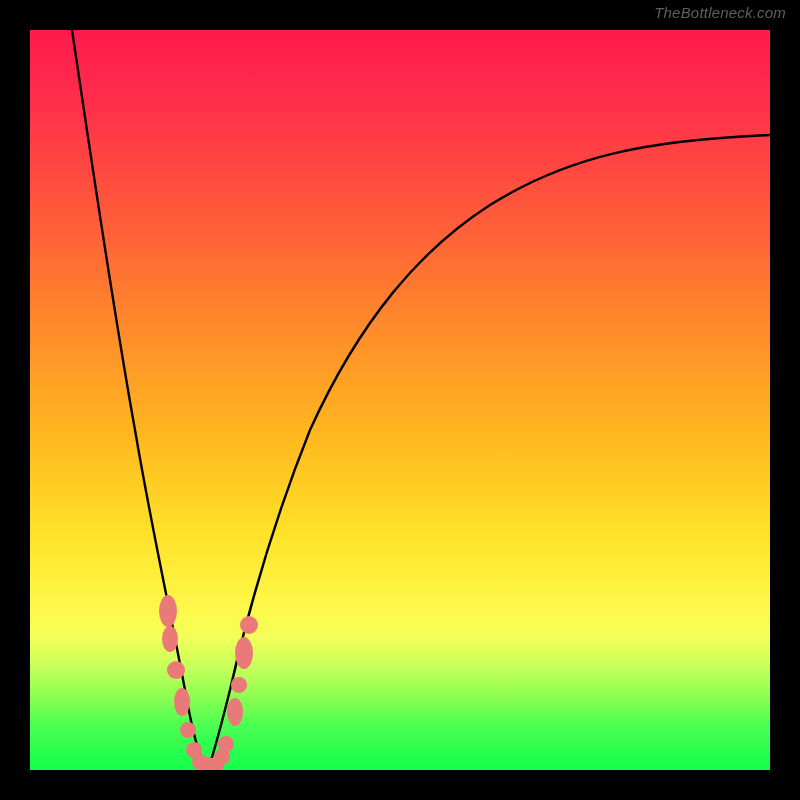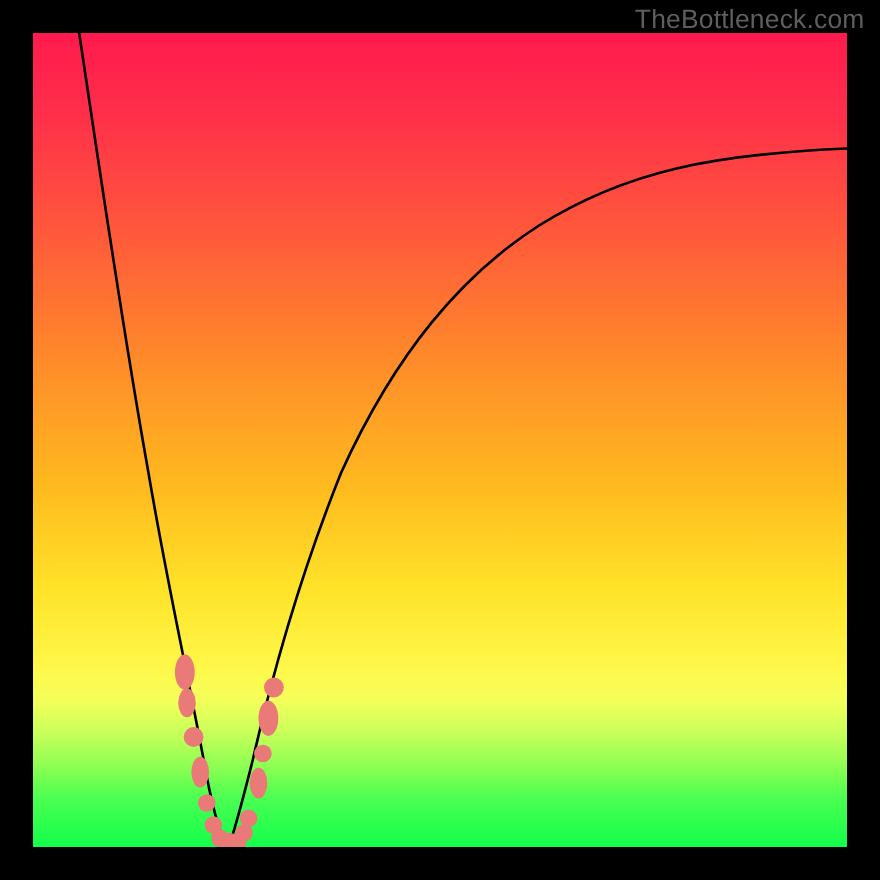--- a/index.html
+++ b/index.html
@@ -38,23 +38,24 @@
       #8eff52 90%,
       #4bff52 94%,
       #12ff4a 100%
     );
   }
   .attribution {
     position: absolute;
     top: 4px;
     right: 14px;
     color: #5e5e5e;
-    font-size: 24px;
+    font-size: 15px;
     letter-spacing: 0.2px;
     font-weight: 400;
+    font-style: italic;
   }
   svg.curves {
     position: absolute;
     inset: 0;
     width: 100%;
     height: 100%;
     display: block;
   }
 </style>
 </head>

